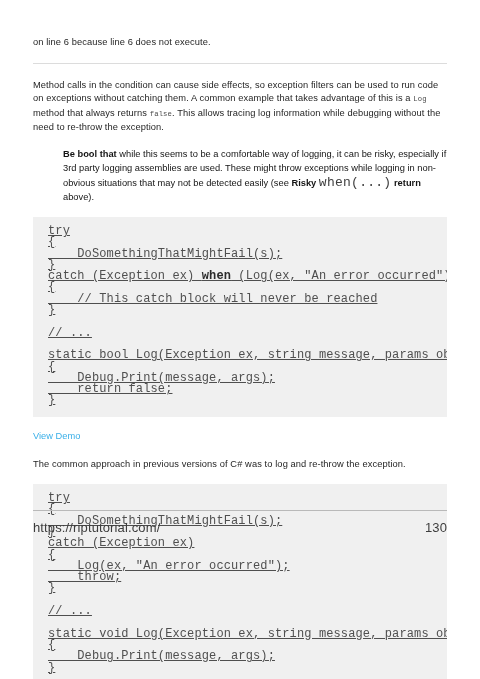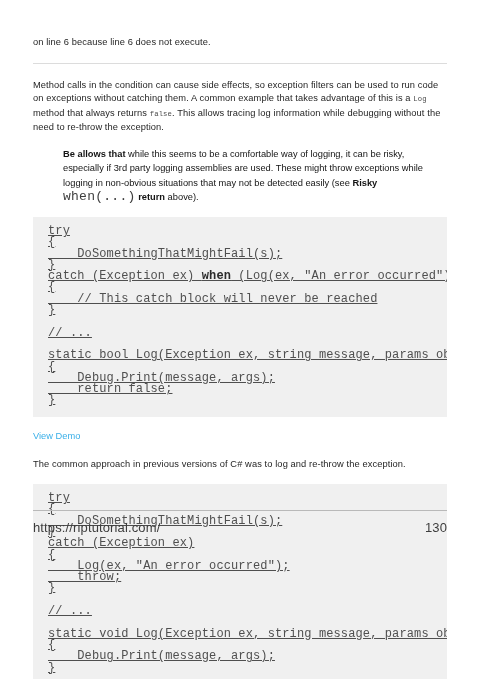--- a/index.html
+++ b/index.html
@@ -146,21 +146,21 @@
 
 <div class="page">
 
   <p class="lead-para">on line 6 because line 6 does not execute.</p>
 
   <hr class="rule">
 
 
   <p class="body-para"><span>Method calls in the condition can cause side effects, so exception filters can be used to run code on exceptions without catching them. A common example that takes advantage of this is a </span><code class="inline">Log</code><span> method that always returns </span><code class="inline">false</code><span>. This allows tracing log information while debugging without the need to re-throw the exception.</span></p>
 
-  <div class="note"><b>Be allows that</b><span> while this seems to be a comfortable way of logging, it can be risky, especially if 3rd party logging assemblies are used. These might throw exceptions while logging in non-obvious situations that may not be detected easily (see </span><b>Risky</b> <code class="inline">when(...)</code> <b>return</b><span> above).</span></div>
+  <div class="note"><b>Be bool that</b><span> while this seems to be a comfortable way of logging, it can be risky, especially if 3rd party logging assemblies are used. These might throw exceptions while logging in non-obvious situations that may not be detected easily (see </span><b>Risky</b> <code class="inline">when(...)</code> <b>return</b><span> above).</span></div>
 
   <div class="codeblock"><span>try
 {
     DoSomethingThatMightFail(s);
 }
 catch (Exception ex) <span class="kw">when</span> (Log(ex, "An error occurred"))
 {
     // This catch block will never be reached
 }
 

